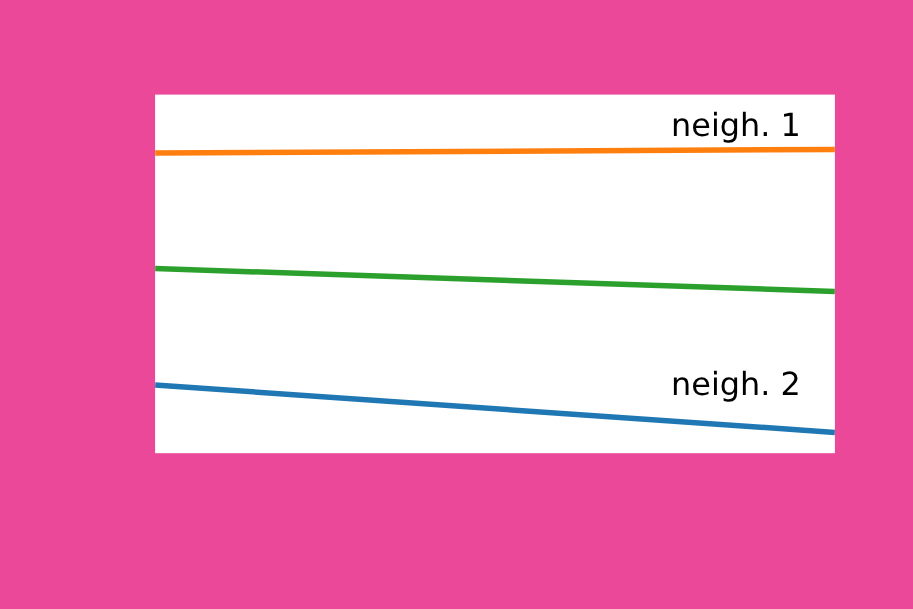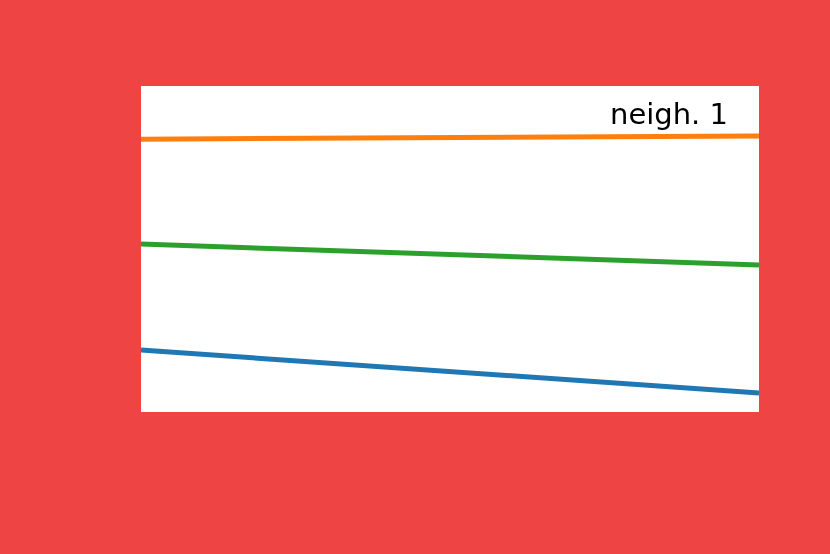--- a/index.html
+++ b/index.html
@@ -5,21 +5,21 @@
 <style>
   html, body {
     margin: 0;
     padding: 0;
     background: #000000;
   }
   #figure {
     position: relative;
     width: 830px;
     height: 554px;
-    background: #ef4444;
+    background: #ec4899;
     overflow: hidden;
     font-family: "DejaVu Sans", sans-serif;
   }
   #axes {
     position: absolute;
     left: 141px;
     top: 86px;
     width: 618px;
     height: 326px;
     background: #ffffff;
@@ -50,15 +50,16 @@
   <div id="axes">
     <svg id="plot-svg" viewBox="0 0 618 326" preserveAspectRatio="none">
       <line x1="0" y1="53.138000000000034" x2="618" y2="49.877999999999986" stroke="#ff7f0e" stroke-width="5" stroke-linecap="butt"></line>
       <line x1="0" y1="158.10999999999999" x2="618" y2="178.974" stroke="#2ca02c" stroke-width="5" stroke-linecap="butt"></line>
       <line x1="0" y1="264.06" x2="618" y2="307.092" stroke="#1f77b4" stroke-width="5" stroke-linecap="butt"></line>
     </svg>
 
     <div class="series-label" style="right: 31px; top: 14px;">neigh. 1</div>
 
 
+    <div class="series-label" style="right: 31px; top: 249px;">neigh. 2</div>
   </div>
 
 </div>
 
 </body></html>

